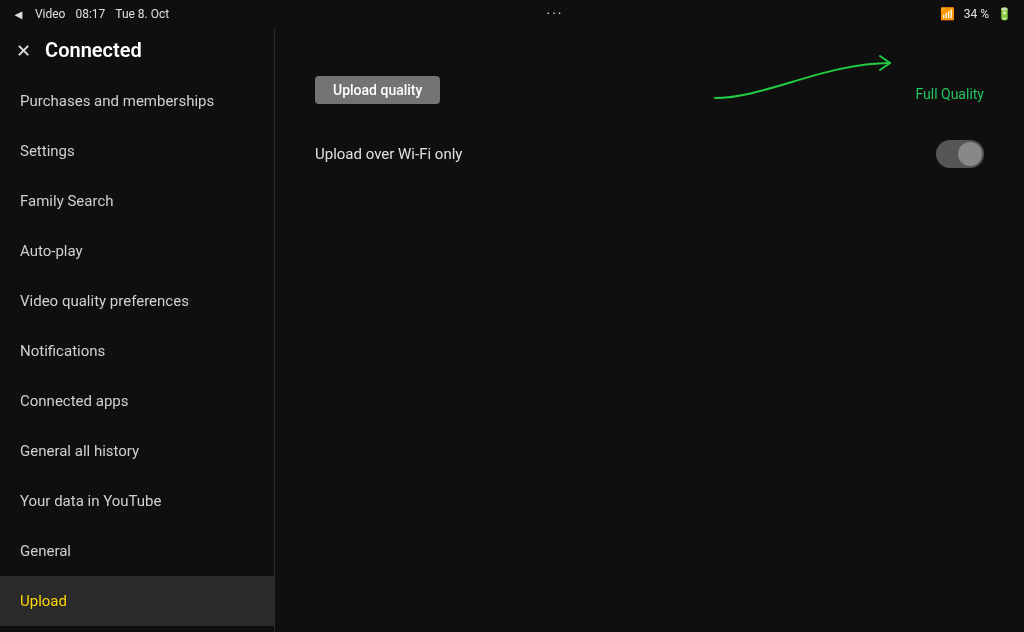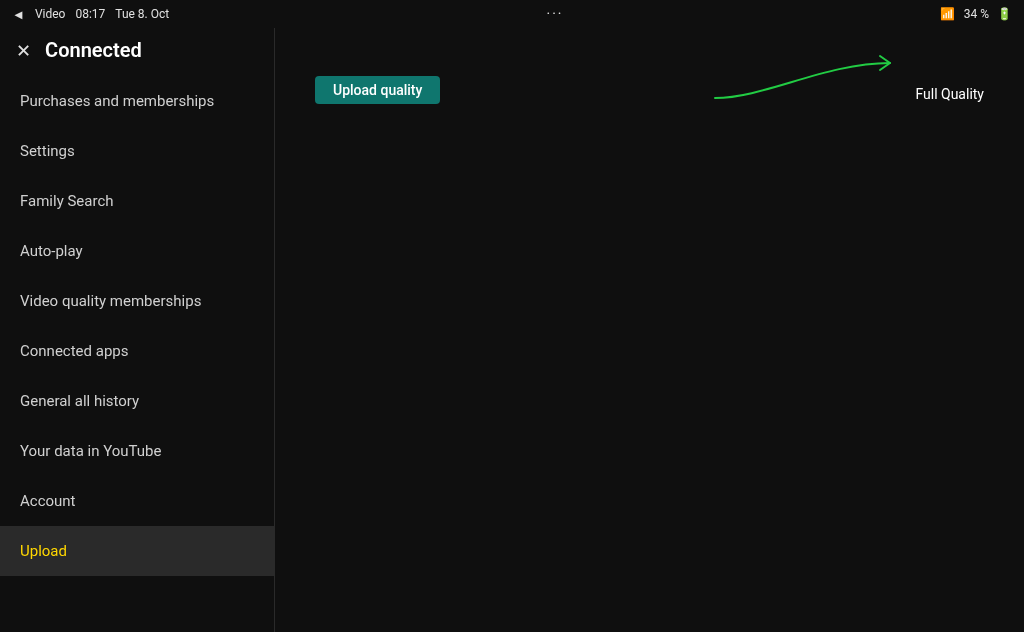--- a/index.html
+++ b/index.html
@@ -114,21 +114,21 @@
       border-bottom: none;
     }
 
     .setting-label {
       font-size: 15px;
       color: #e0e0e0;
     }
 
     
     .quality-badge {
-      background: #0f766e;
+      background: #737373;
       color: #ffffff;
       padding: 6px 18px;
       border-radius: 4px;
       font-size: 14px;
       font-weight: 500;
       cursor: pointer;
     }
 
     
     .toggle {
@@ -146,21 +146,21 @@
       background: #888;
       border-radius: 50%;
       position: absolute;
       top: 2px;
       right: 2px;
       transition: left 0.2s;
     }
 
     .full-quality-label {
       font-size: 14px;
-      color: #ffffff;
+      color: #22c55e;
       text-align: right;
       margin-top: 8px;
     }
 
     .right-section {
       display: flex;
       align-items: center;
       gap: 12px;
       position: relative;
     }
@@ -199,40 +199,47 @@
     <div class="sidebar-header">
       <span class="back-btn">✕</span>
       <span class="sidebar-title">Connected</span>
     </div>
     <nav class="sidebar-nav">
 
     <div class="nav-item">Purchases and memberships</div>
         <div class="nav-item">Settings</div>
         <div class="nav-item">Family Search</div>
         <div class="nav-item">Auto-play</div>
-        <div class="nav-item">Video quality memberships</div>
+        <div class="nav-item">Video quality preferences</div>
+        <div class="nav-item">Notifications</div>
         <div class="nav-item">Connected apps</div>
         <div class="nav-item">General all history</div>
         <div class="nav-item">Your data in YouTube</div>
-        <div class="nav-item">Account</div>
+        <div class="nav-item">General</div>
         <div class="nav-item active">Upload</div>
       </nav>
   </div>
 
   <div class="panel">
 
     <div class="setting-row">
       <span class="quality-badge">Upload quality</span>
       <div class="right-section">
 
         <div class="arrow-container">
           <svg width="200" height="60" viewBox="0 0 200 60" fill="none" xmlns="http://www.w3.org/2000/svg">
             <path d="M10 50 C 60 50, 120 15, 185 15" stroke="#22cc44" stroke-width="2" fill="none" stroke-linecap="round"></path>
             <polyline points="175,8 185,15 175,22" stroke="#22cc44" stroke-width="2" fill="none" stroke-linecap="round" stroke-linejoin="round"></polyline>
           </svg>
         </div>
         <span class="full-quality-label">Full Quality</span>
       </div>
     </div>
 
+    <div class="setting-row">
+      <span class="setting-label">Upload over Wi-Fi only</span>
+      <div class="toggle">
+        <div class="toggle-knob"></div>
+      </div>
+    </div>
 
   </div>
 </div>
 
 </body></html>

